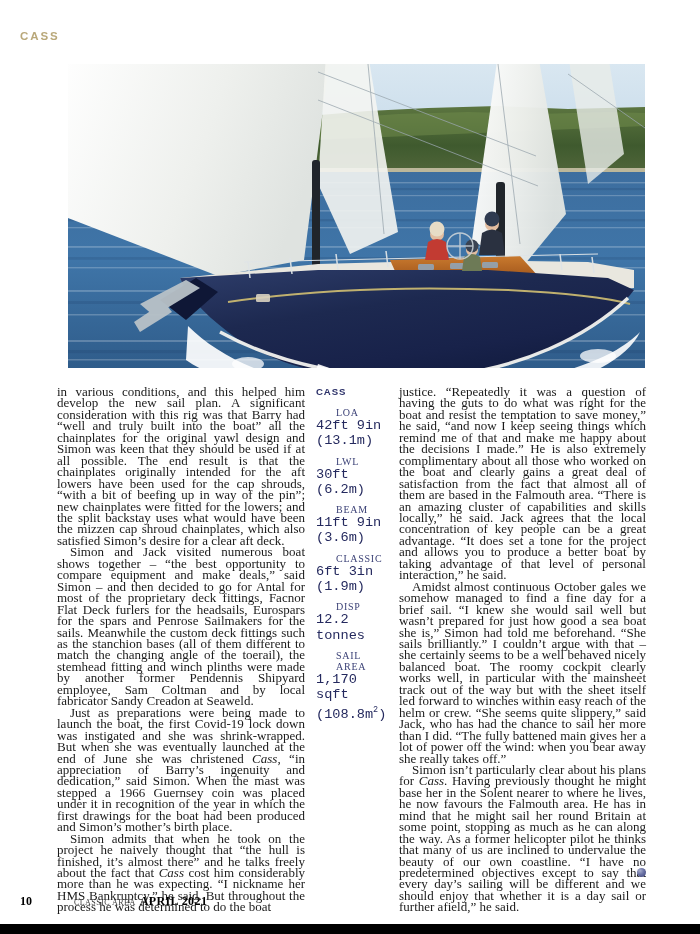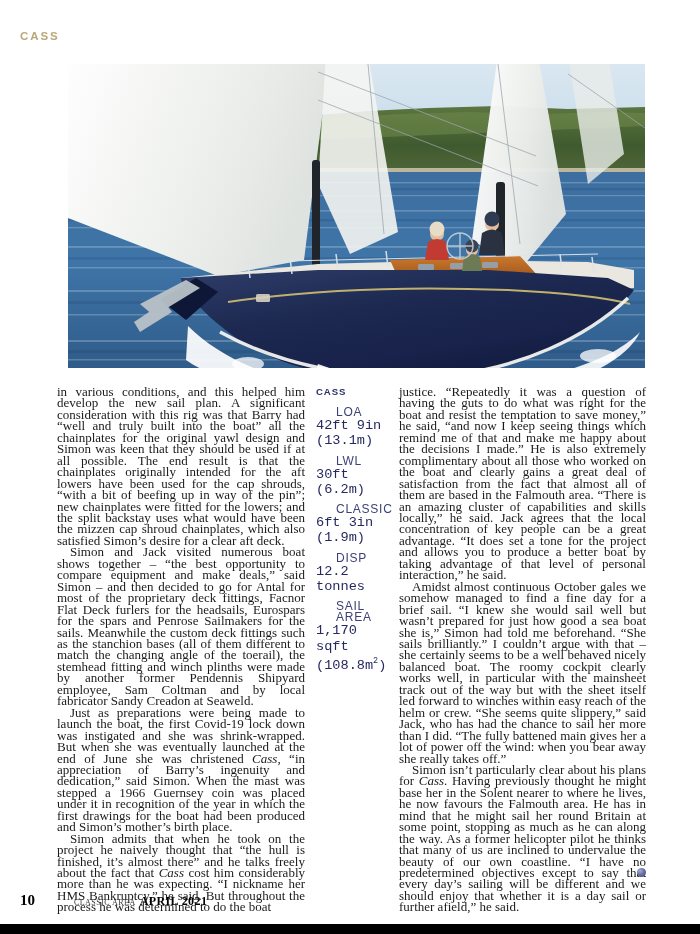--- a/index.html
+++ b/index.html
@@ -68,22 +68,22 @@
   #spec-title {
     font-family: "Liberation Sans", sans-serif;
     font-size: 9.6px;
     font-weight: 700;
     letter-spacing: 0.9px;
     color: #2b3068;
     margin-bottom: 10px;
   }
   .spec-row { margin-bottom: 7px; }
   .spec-label {
-    font-family: Liberation Sans, sans-serif;
-    font-size: 12px;
+    font-family: Liberation Serif, serif;
+    font-size: 10px;
     letter-spacing: 0.75px;
     color: #3c4277;
     line-height: 11px;
     padding-left: 20px;
   }
   .spec-value {
     font-family: Liberation Mono, monospace;
     font-size: 13.6px;
     line-height: 15.3px;
     color: #24295e;
@@ -110,21 +110,21 @@
 
   
   #footer {
     position: absolute;
     left: 20px;
     top: 891px;
     font-family: "Liberation Serif", serif;
   }
   #folio {
     display: inline-block;
-    font-size: 15px;
+    font-size: 12px;
     font-weight: 700;
     color: #000;
     width: 50px;
   }
   #footer-mag {
     font-size: 8px;
     letter-spacing: 0.45px;
     color: #3a3a3a;
   }
   #footer-issue {
@@ -319,20 +319,24 @@
   <div id="spec-rows">
       <div class="spec-row">
         <div class="spec-label">LOA</div>
         <div class="spec-value">42ft 9in (13.1m)</div>
       </div>
       <div class="spec-row">
         <div class="spec-label">LWL</div>
         <div class="spec-value">30ft (6.2m)</div>
       </div>
       <div class="spec-row">
+        <div class="spec-label">BEAM</div>
+        <div class="spec-value">11ft 9in (3.6m)</div>
+      </div>
+      <div class="spec-row">
         <div class="spec-label">CLASSIC</div>
         <div class="spec-value">6ft 3in (1.9m)</div>
       </div>
       <div class="spec-row">
         <div class="spec-label">DISP</div>
         <div class="spec-value">12.2 tonnes</div>
       </div>
       <div class="spec-row">
         <div class="spec-label">SAIL AREA</div>
         <div class="spec-value">1,170 sqft (108.8m<sup>2</sup>)</div>

